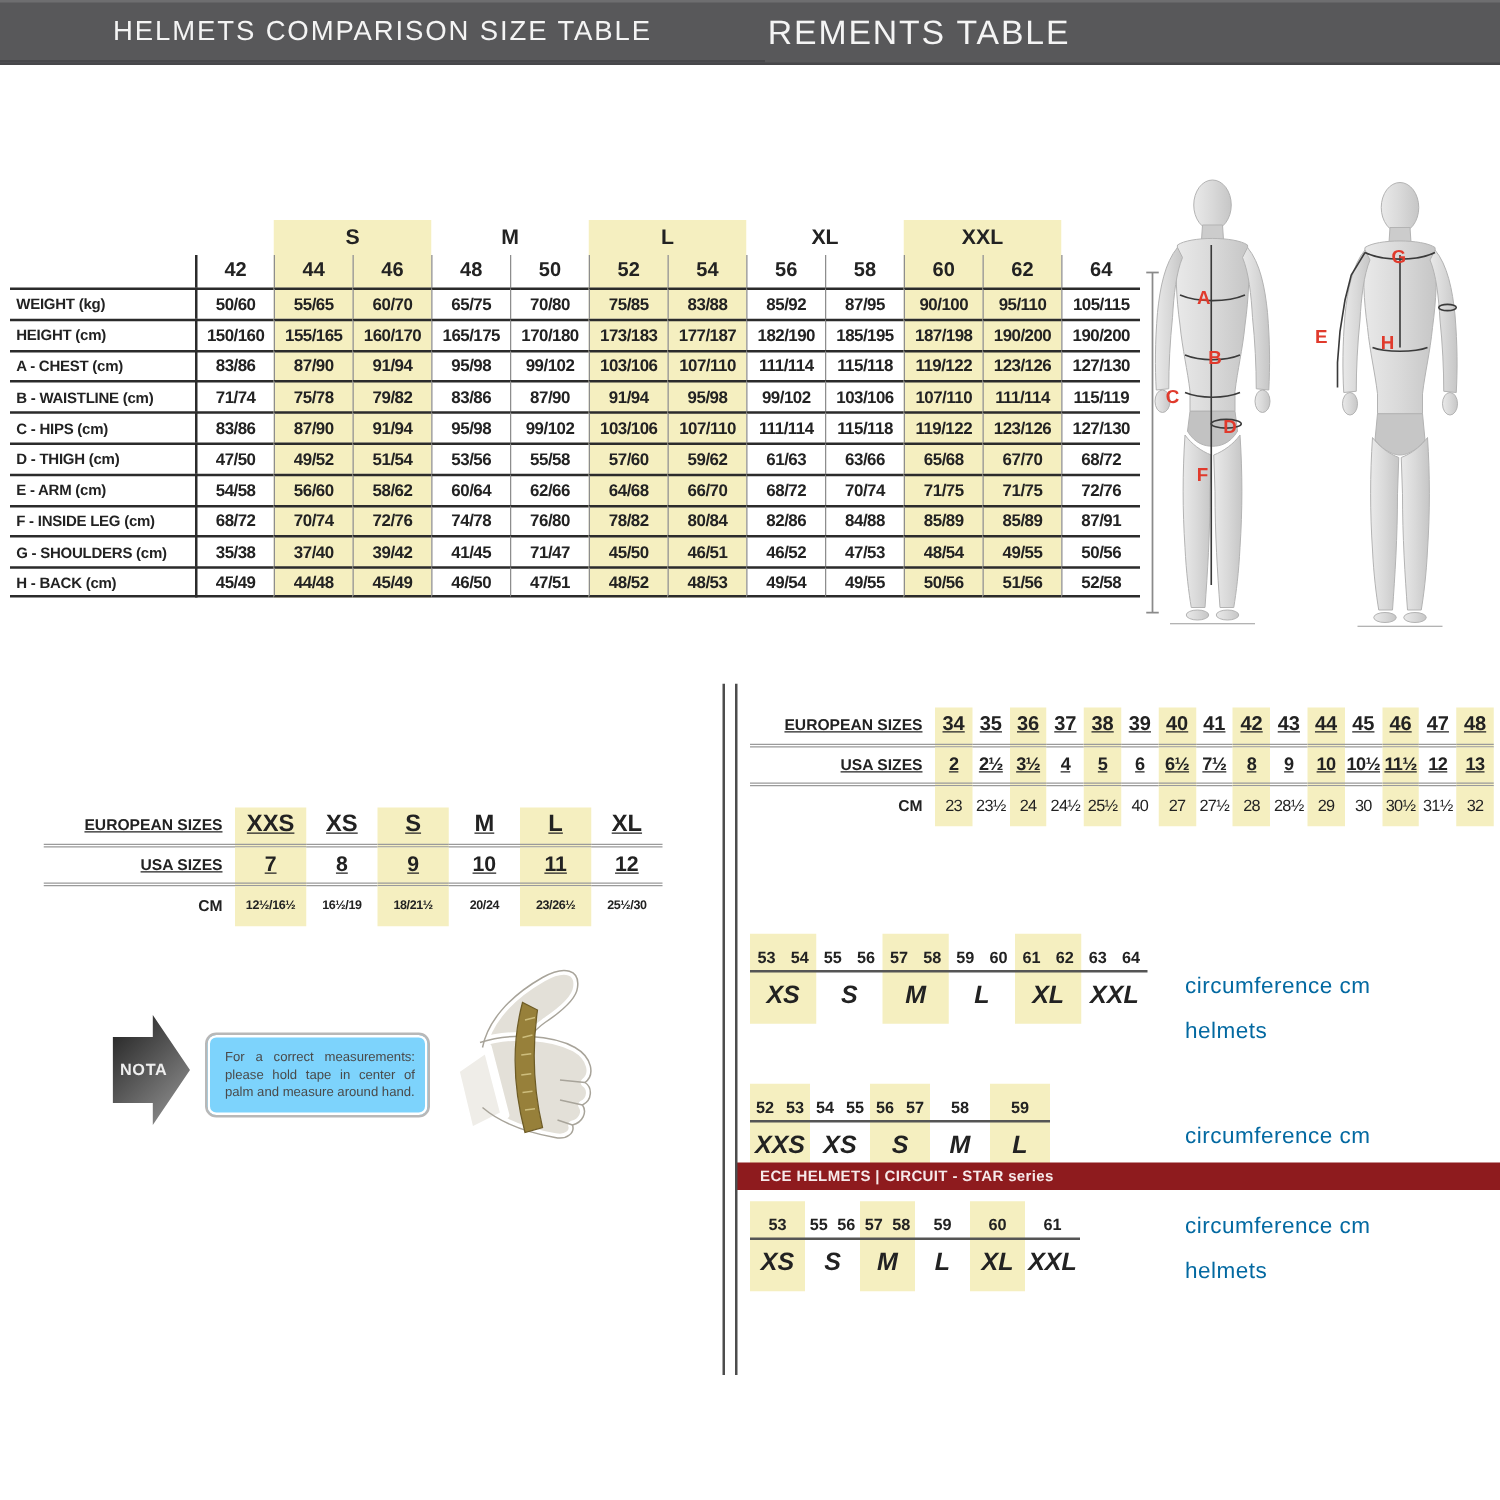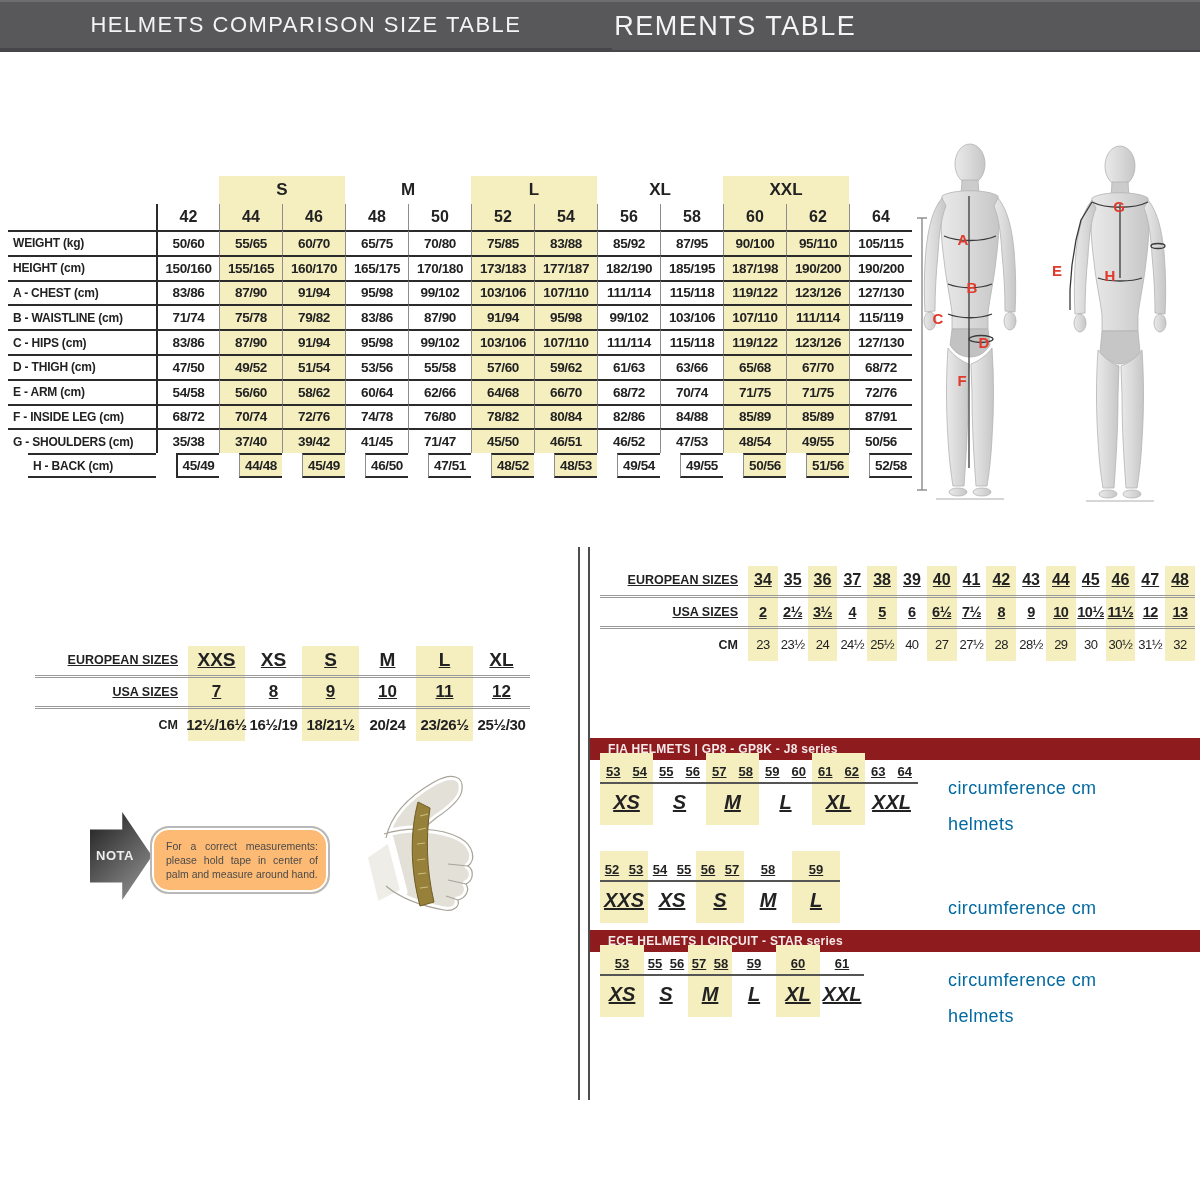--- a/index.html
+++ b/index.html
@@ -17,55 +17,55 @@
   #suit-table{left:8px;top:176px;display:grid;
      grid-template-columns:148px repeat(12,63px);
      grid-template-rows:28px 26px repeat(10,24.8px);}
   .c{display:flex;align-items:center;justify-content:center;position:relative;}
   .grp{font-weight:bold;font-size:17px;}
   .sz{font-weight:bold;font-size:16px;}
   .lab{justify-content:flex-start;padding-left:5px;font-weight:bold;font-size:12px;letter-spacing:-0.2px;}
   .val{font-weight:bold;font-size:13.5px;letter-spacing:-0.4px;}
   .hl{background:#f5efc0;}
   .dr{border-top:2px solid #2b2b2b;}
-  .lastrow{border-bottom:2px solid #2b2b2b;margin-left:20px;}
+  .lastrow{border-bottom:2px solid #2b2b2b;}
   .v{border-left:1px solid #8d8d8d;}
   .v0{border-left:2px solid #2b2b2b;}
   
   #diagram{left:908px;top:138px;width:292px;height:368px;}
   .dletter{position:absolute;transform:translate(-50%,-50%);color:#e03a2c;
            font-weight:bold;font-size:15px;font-style:normal;}
   
   #gloves-table{left:35px;top:646px;display:grid;
      grid-template-columns:153px repeat(6,57px);grid-template-rows:repeat(3,31.5px);}
   .gl-lab{justify-content:flex-end;padding-right:10px;font-weight:bold;font-size:12.5px;}
   .dbl{border-bottom:3px double #9a9a9a;text-decoration:underline;}
   .ge{font-weight:600;font-size:19px;}
   .gu{font-weight:bold;font-size:17px;}
-  .gc{font-weight:bold;font-size:15px;letter-spacing:-0.3px;}
+  .gc{font-weight:bold;font-size:10px;letter-spacing:-0.3px;}
   
   #nota-arrow{left:90px;top:812px;width:62px;height:88px;
       background:linear-gradient(135deg,#1d1d1d,#9a9a9a);
       clip-path:polygon(0 20%,52% 20%,52% 0,100% 50%,52% 100%,52% 80%,0 80%);}
   #nota-label{left:96px;top:848px;color:#eee;font-weight:bold;font-size:13px;letter-spacing:.5px;}
-  #nota-box{left:150px;top:826px;width:176px;height:64px;border:2px solid #b8b8b8;border-radius:19px;
-      background:#fdba74;box-shadow:inset 0 0 0 2px #fff;display:flex;align-items:center;}
+  #nota-box{left:164px;top:826px;width:176px;height:64px;border:2px solid #b8b8b8;border-radius:9px;
+      background:#7dd3fc;box-shadow:inset 0 0 0 2px #fff;display:flex;align-items:center;}
   #nota-box p{margin:0;padding:6px 10px 6px 14px;font-size:10.5px;color:#4a4a4a;text-align:justify;line-height:1.35;}
   #thumb-art{left:356px;top:768px;width:146px;height:150px;}
   
   #shoes-table{left:600px;top:566px;display:grid;
      grid-template-columns:148px repeat(15,29.8px);grid-template-rows:repeat(3,31.5px);}
   .se{font-weight:bold;font-size:16px;}
   .su{font-weight:bold;font-size:14.5px;letter-spacing:-0.5px;}
   .sc{font-weight:normal;font-size:13px;letter-spacing:-0.5px;}
   
   .helmet-section{position:absolute;left:588px;width:612px;}
   .red-banner{height:22px;background:#8e1b1e;color:#f6e9e9;font-weight:bold;font-size:12px;
       display:flex;align-items:center;padding-left:20px;letter-spacing:.3px;}
-  .helmet-body{position:relative;margin-left:12px;text-decoration:underline;}
+  .helmet-body{position:relative;margin-left:12px;margin-top:16px;}
   .hl-block{position:absolute;top:-7px;bottom:-5px;background:#f5efc0;}
   .nums-row{display:flex;position:relative;height:22px;border-bottom:2px solid #555;}
   .sizes-row{display:flex;position:relative;height:36px;}
   .hgroup{display:flex;align-items:center;justify-content:center;}
   .hnum{flex:1;text-align:center;font-weight:bold;font-size:13px;}
   .hsize{font-weight:bold;font-style:italic;font-size:20px;}
   .side-label{position:absolute;left:360px;font-size:18px;color:#0369a1;letter-spacing:.4px;}
   
   #v-divider{left:578px;top:547px;width:8px;height:553px;border-left:2px solid #4d4d4d;border-right:2px solid #4d4d4d;}
 </style>
@@ -393,21 +393,20 @@
     <div class="c sc">28½</div>
     <div class="c sc hl">29</div>
     <div class="c sc">30</div>
     <div class="c sc hl">30½</div>
     <div class="c sc">31½</div>
     <div class="c sc hl">32</div>
   </div>
 
 <div id="helmets-sections">
     <div class="helmet-section" style="top: 738px;">
-      <div class="red-banner">FIA HELMETS | GP8 - GP8K - J8 series</div>
       <div class="helmet-body" style="width: 318px;">
         <div class="hl-block" style="left: 0px; width: 53px;"></div>
         <div class="hl-block" style="left: 106px; width: 53px;"></div>
         <div class="hl-block" style="left: 212px; width: 53px;"></div>
         <div class="nums-row">
           <div class="hgroup" style="width: 53px;">
             <div class="hnum">53</div>
             <div class="hnum">54</div>
           </div>
           <div class="hgroup" style="width: 53px;">

